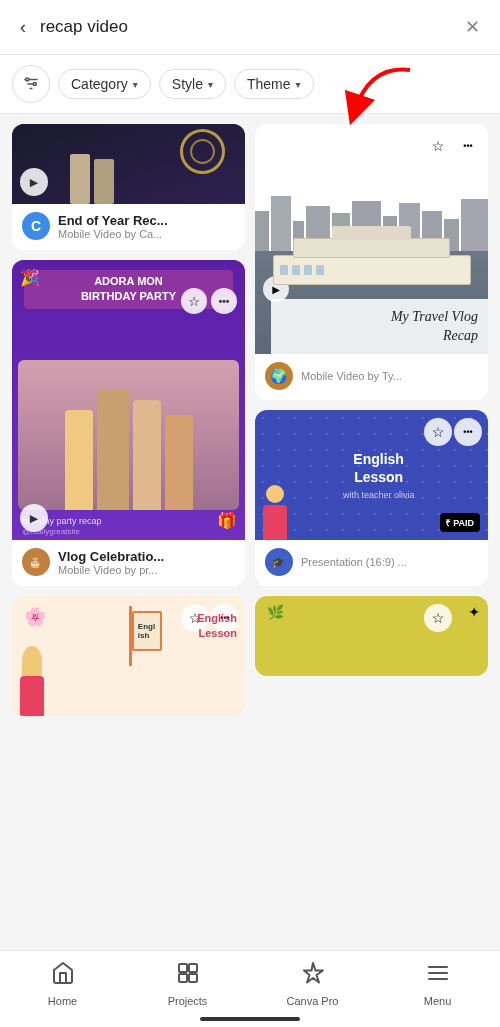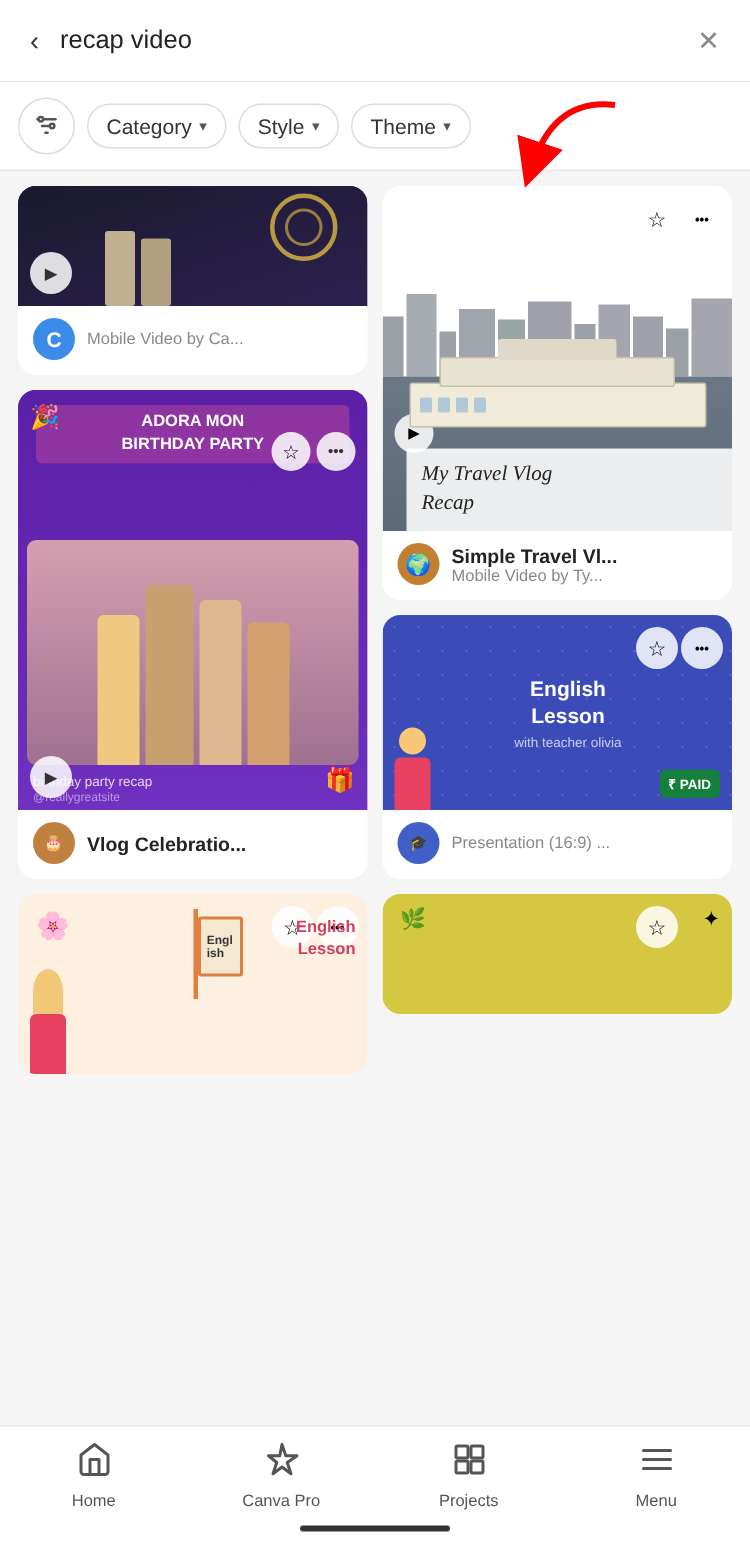--- a/index.html
+++ b/index.html
@@ -347,20 +347,21 @@
 
               <div style="position:absolute;top:5px;right:20px;width:45px;height:45px;border:3px solid #c8a840;border-radius:50%;opacity:0.9;"></div>
               <div style="position:absolute;top:15px;right:30px;width:25px;height:25px;border:2px solid #c8a840;border-radius:50%;opacity:0.7;"></div>
             </div>
             <div class="play-btn">▶</div>
           </div>
         </div>
         <div class="card-info">
           <div class="card-avatar" style="background:#3b8ce8;">C</div>
           <div class="card-text-wrap">
+            <div class="card-title">End of Year Rec...</div>
             <div class="card-sub">Mobile Video by Ca...</div>
           </div>
         </div>
       </div>
 
       <div class="card">
         <div class="card-thumb">
           <div class="bday-thumb">
 
             <div style="position:absolute;inset:0;background:linear-gradient(to bottom,#5b1fa5,#7030c0);"></div>
@@ -400,20 +401,21 @@
 
             <div style="position:absolute;bottom:10px;right:8px;font-size:16px;">🎁</div>
 
             <div class="play-btn">▶</div>
           </div>
         </div>
         <div class="card-info">
           <div class="card-avatar" style="background:#c08040;font-size:10px;">🎂</div>
           <div class="card-text-wrap">
             <div class="card-title">Vlog Celebratio...</div>
+            <div class="card-sub">Mobile Video by pr...</div>
           </div>
         </div>
       </div>
 
       <div class="card">
         <div class="card-thumb">
           <div class="english-small-thumb">
 
             <div style="position:absolute;inset:0;background:#fef0e0;"></div>
 
@@ -472,34 +474,33 @@
 
                 <div style="display:flex;gap:4px;padding:6px;height:100%;align-items:center;">
                   <div style="width:8px;height:10px;background:#b0c8d8;border-radius:1px;"></div>
                   <div style="width:8px;height:10px;background:#b0c8d8;border-radius:1px;"></div>
                   <div style="width:8px;height:10px;background:#b0c8d8;border-radius:1px;"></div>
                   <div style="width:8px;height:10px;background:#b0c8d8;border-radius:1px;"></div>
                 </div>
               </div>
             </div>
 
-            <div style="position:absolute;bottom:0;left:16px;right:0;background:rgba(255,255,255,0.88);padding:8px 10px;text-align:left;">
+            <div style="position:absolute;bottom:0;left:16px;right:0;background:rgba(255,255,255,0.88);padding:8px 10px;text-align:right;">
               <div style="font-family:Georgia,serif;font-style:italic;font-size:14px;color:#222;line-height:1.4;">My Travel Vlog<br>Recap</div>
             </div>
 
             <div style="position:absolute;bottom:52px;left:8px;width:26px;height:26px;background:rgba(255,255,255,0.85);border-radius:50%;display:flex;align-items:center;justify-content:center;font-size:10px;">▶</div>
 
             <div class="card-star">☆</div>
             <div class="card-more" style="font-size:9px;font-weight:700;">•••</div>
           </div>
         </div>
         <div class="card-info">
           <div class="card-avatar" style="background:#c08030;">🌍</div>
           <div class="card-text-wrap">
-            <div class="card-title">Simple Travel Vl...</div>
             <div class="card-sub">Mobile Video by Ty...</div>
           </div>
         </div>
       </div>
 
       <div class="card">
         <div class="card-thumb">
           <div style="height:130px;position:relative;overflow:hidden;">
 
             <div style="position:absolute;inset:0;background:#3b4cb8;"></div>
@@ -512,21 +513,21 @@
             </div>
 
             <div style="position:absolute;top:50%;left:50%;transform:translate(-40%,-50%);text-align:center;z-index:3;">
               <div style="color:#fff;font-size:14px;font-weight:800;line-height:1.3;">English<br>Lesson</div>
               <div style="color:rgba(255,255,255,0.7);font-size:9px;margin-top:4px;">with teacher olivia</div>
             </div>
 
             <div class="card-star">☆</div>
             <div class="card-more" style="font-size:9px;font-weight:700;">•••</div>
 
-            <div style="position:absolute;bottom:8px;right:8px;background:#15803d;color:#fff;font-size:9px;font-weight:700;padding:3px 6px;border-radius:4px;">₹ PAID</div>
+            <div style="position:absolute;bottom:8px;right:8px;background:#000000;color:#fff;font-size:9px;font-weight:700;padding:3px 6px;border-radius:4px;">₹ PAID</div>
           </div>
         </div>
         <div class="card-info">
           <div class="card-avatar" style="background:#4060c8;font-size:10px;">🎓</div>
           <div class="card-text-wrap">
             <div class="card-sub">Presentation (16:9) ...</div>
           </div>
         </div>
       </div>
 
@@ -548,42 +549,42 @@
 
 <div class="bottom-nav">
   <div class="nav-item">
     <span class="nav-icon">
       <svg width="24" height="24" viewBox="0 0 24 24" fill="none" stroke="#555" stroke-width="2" stroke-linecap="round" stroke-linejoin="round">
         <path d="M3 9l9-7 9 7v11a2 2 0 01-2 2H5a2 2 0 01-2-2z"></path>
         <polyline points="9 22 9 12 15 12 15 22"></polyline>
       </svg>
     </span>
     <span class="nav-label">Home</span>
-  </div>
-  <div class="nav-item">
-    <span class="nav-icon">
-      <svg width="24" height="24" viewBox="0 0 24 24" fill="none" stroke="#555" stroke-width="2" stroke-linecap="round" stroke-linejoin="round">
-        <path d="M12 2l2.5 7.5H22l-6.5 4.5 2.5 7.5L12 17l-6 4.5 2.5-7.5L3 9.5h7.5z"></path>
-      </svg>
-    </span>
-    <span class="nav-label">Canva Pro</span>
   </div>
   <div class="nav-item">
     <span class="nav-icon">
       <svg width="24" height="24" viewBox="0 0 24 24" fill="none" stroke="#555" stroke-width="2" stroke-linecap="round" stroke-linejoin="round">
         <rect x="3" y="3" width="8" height="8" rx="1"></rect>
         <rect x="13" y="3" width="8" height="8" rx="1"></rect>
         <rect x="3" y="13" width="8" height="8" rx="1"></rect>
         <rect x="13" y="13" width="8" height="8" rx="1"></rect>
       </svg>
     </span>
     <span class="nav-label">Projects</span>
   </div>
   <div class="nav-item">
     <span class="nav-icon">
+      <svg width="24" height="24" viewBox="0 0 24 24" fill="none" stroke="#555" stroke-width="2" stroke-linecap="round" stroke-linejoin="round">
+        <path d="M12 2l2.5 7.5H22l-6.5 4.5 2.5 7.5L12 17l-6 4.5 2.5-7.5L3 9.5h7.5z"></path>
+      </svg>
+    </span>
+    <span class="nav-label">Canva Pro</span>
+  </div>
+  <div class="nav-item">
+    <span class="nav-icon">
       <svg width="24" height="24" viewBox="0 0 24 24" fill="none" stroke="#555" stroke-width="2" stroke-linecap="round">
         <line x1="3" y1="6" x2="21" y2="6"></line>
         <line x1="3" y1="12" x2="21" y2="12"></line>
         <line x1="3" y1="18" x2="21" y2="18"></line>
       </svg>
     </span>
     <span class="nav-label">Menu</span>
   </div>
 </div>
 

